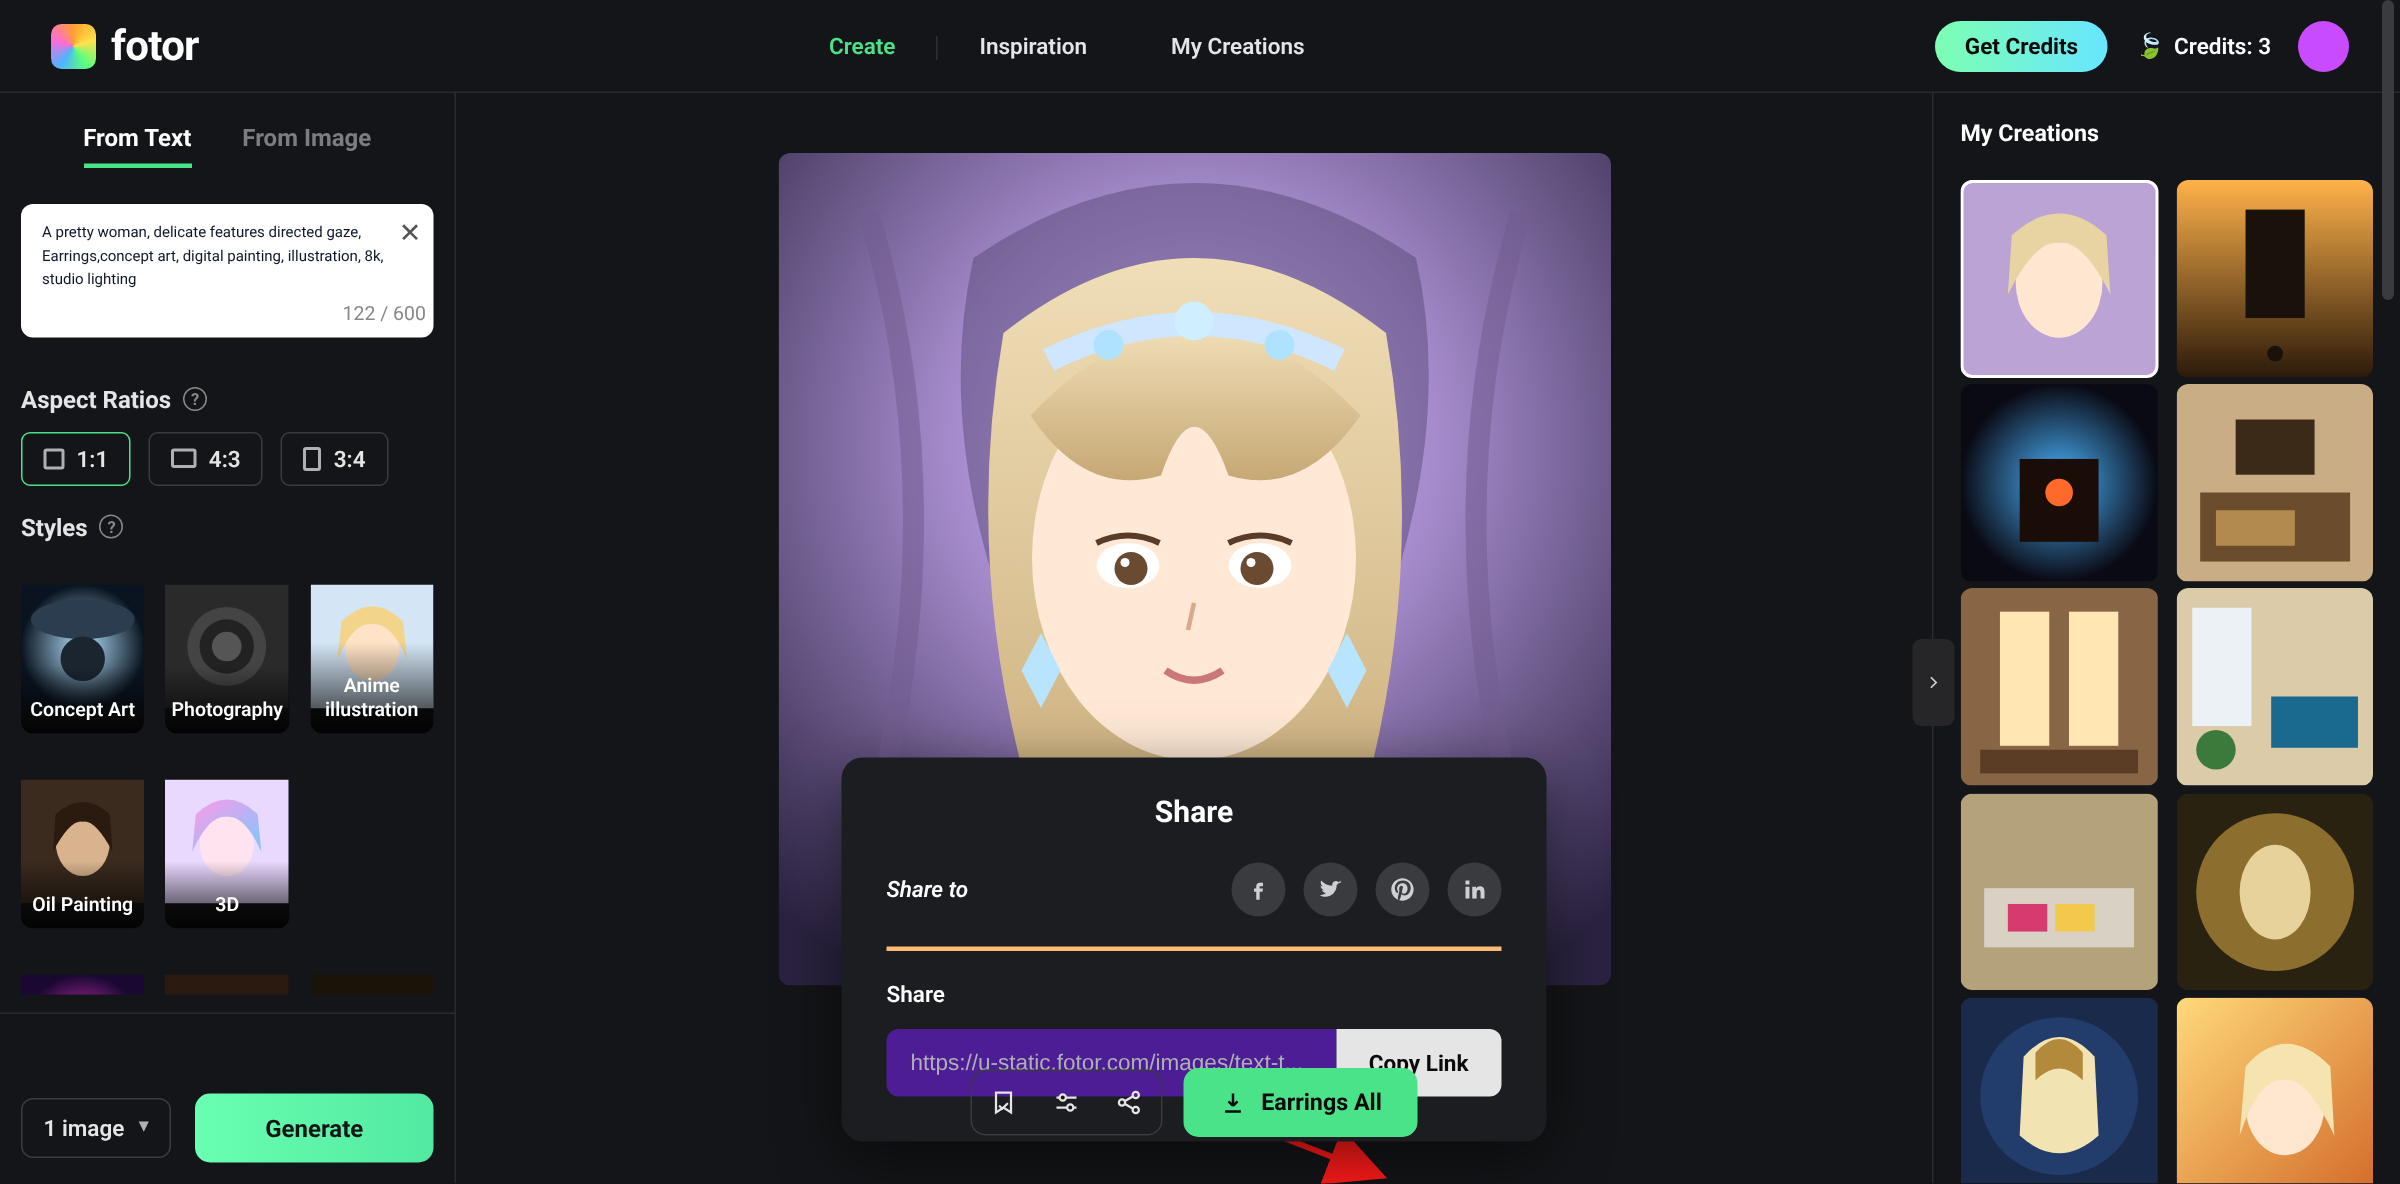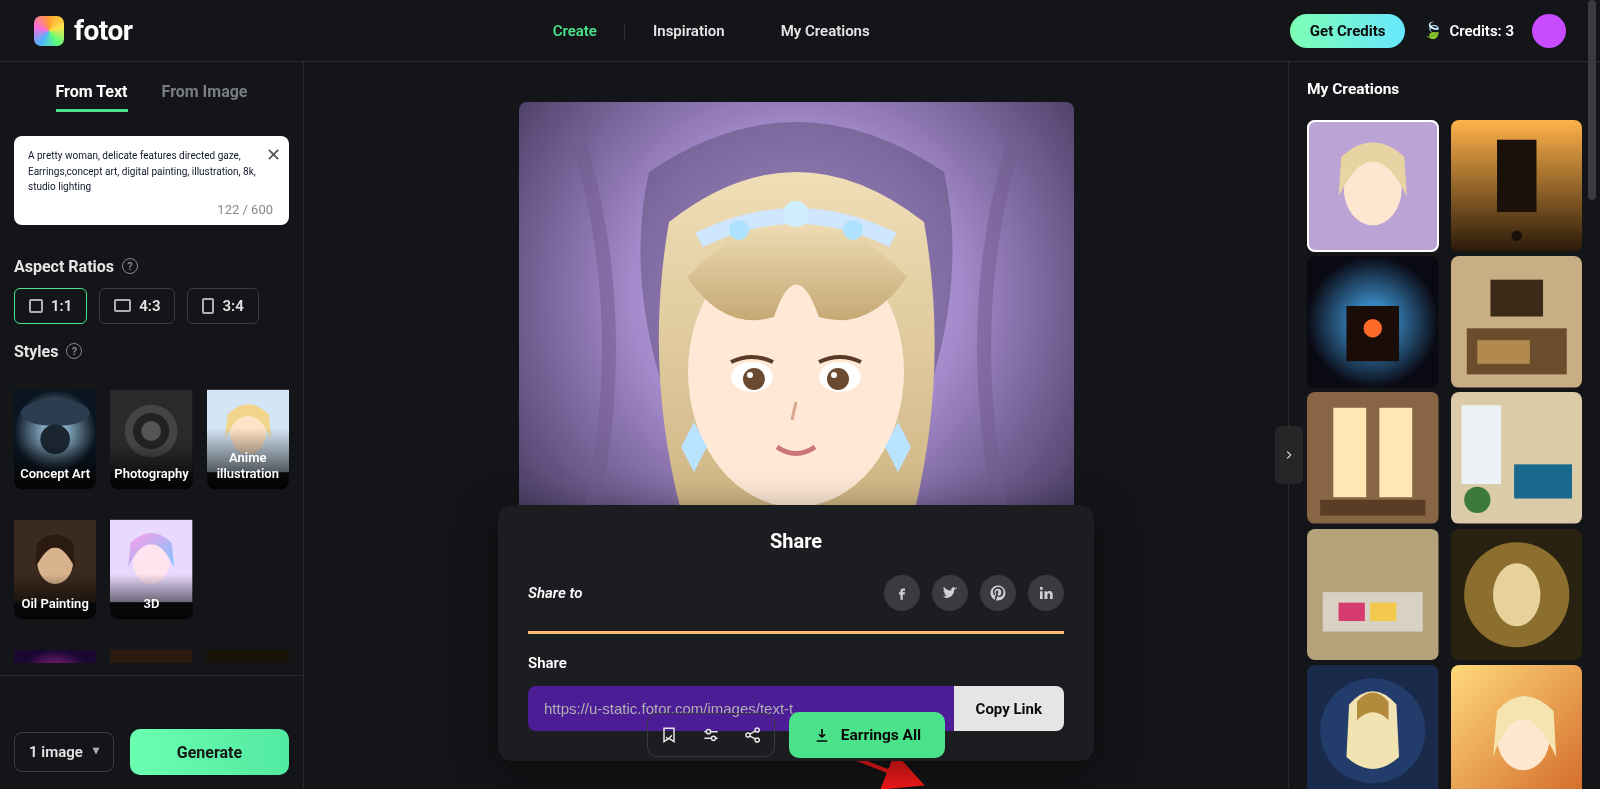--- a/index.html
+++ b/index.html
@@ -37,21 +37,21 @@
 
 .main { display: flex; height: calc(100% - 62px);}
 .sidebar-left { width: 304px; border-right: 1px solid #2a2b2e; display: flex; flex-direction: column;}
 .tabs { display: flex; justify-content: center; gap: 34px; padding: 20px 0 10px;}
 .tab { font-size: 16px; font-weight: 700; color: #7a7d82; cursor: pointer; padding-bottom: 8px;}
 .tab.active { color: #fff; border-bottom: 3px solid #4be38a;}
 .prompt-wrap { padding: 14px; }
 .prompt-box { position: relative; background: #fff; border-radius: 8px; padding: 12px 14px 30px; color: #333;}
 .prompt-text { font-size: 10px; line-height: 1.55; color: #0f172a; outline:none;}
 .prompt-close { position: absolute; top: 8px; right: 8px; color: #555; cursor: pointer; font-size: 18px;}
-.prompt-count { position: absolute; bottom: 8px; right: 16px; font-size: 13px; color: #888;}
+.prompt-count { position: absolute; bottom: 8px; right: 5px; font-size: 13px; color: #888;}
 .sidebar-scroll { flex:1; overflow:hidden; padding: 0 14px 14px;}
 .section-title { font-size: 16px; font-weight: 700; margin: 18px 0 12px; display:flex; align-items:center; gap:8px;}
 .info-icon { width:16px;height:16px;border-radius:50%;border:1.5px solid #888; font-size:11px; display:inline-flex;align-items:center;justify-content:center;color:#888;}
 .ratio-row { display: flex; gap: 12px;}
 .ratio { border:1.5px solid #3a3b3e; border-radius:6px; padding:8px 14px; display:flex; align-items:center; gap:8px; font-size:15px; font-weight:600; color:#e5e5e5; cursor:pointer;}
 .ratio.selected { border-color:#4be38a;}
 .ratio-icon { width:14px;height:14px;border:2px solid #aeb0b4;border-radius:2px;display:inline-block;}
 .ratio-icon.r43{width:17px;height:13px;}
 .ratio-icon.r34{width:12px;height:16px;}
 .styles-grid { display:grid; grid-template-columns: repeat(3, 1fr); gap: 14px;}
@@ -62,21 +62,21 @@
 .styles-partial{display:grid;grid-template-columns:repeat(3,1fr);gap:14px;margin-top:14px;height:30px;overflow:hidden;}
 .sidebar-bottom { height:40px; border-top:1px solid #2a2b2e;}
 .sidebar-footer { padding:14px; display:flex; gap:16px; align-items:center;}
 .image-count { border:1.5px solid #3a3b3e; border-radius:8px; padding:10px 14px; display:flex; align-items:flex-start; gap:10px; font-size:15px; font-weight:600; cursor:pointer;}
 .chev{font-size:12px;color:#aeb0b4;}
 .generate-btn { flex:1; height:46px; border-radius:10px; background:linear-gradient(90deg,#6affb0,#52e9a1); color:#151515; font-weight:700; font-size:16px; display:flex; align-items:center; justify-content:center; cursor:pointer;}
 
 .center { flex:1; position:relative; display:flex; flex-direction:column; align-items:center;}
 .canvas-area { position:relative; width:555px; height:555px; margin-top:40px; border-radius:8px; overflow:hidden;}
 .main-image{width:100%;height:100%;}
-.share-popup { position:absolute; top:443px; width:596px; background:#1c1d20; border-radius:14px; padding:24px 30px 30px; box-shadow:0 10px 40px rgba(0,0,0,0.5);}
+.share-popup { position:absolute; top:443px; width:470px; background:#1c1d20; border-radius:14px; padding:24px 30px 30px; box-shadow:0 10px 40px rgba(0,0,0,0.5);}
 .share-title{text-align:center; font-size:20px; font-weight:700; color:#fff; margin-bottom:22px;}
 .share-row{display:flex; justify-content:space-between; align-items:center; padding-bottom:20px; border-bottom:3px solid #fdba74;font-style:italic;}
 .share-row-label{font-size:15px; font-weight:600; color:#fff;}
 .social-icons{display:flex; gap:12px;}
 .social-btn{width:36px;height:36px;border-radius:50%;background:#3a3b3f;display:flex;align-items:center;justify-content:center;cursor:pointer;}
 .social-btn svg{width:18px;height:18px;fill:#cfd0d3;}
 .share-section-label{font-size:15px;font-weight:600;margin-top:20px;margin-bottom:14px;color:#fff;}
 .link-row{display:flex;gap:0;}
 .link-input{flex:1;background:#4c1d95;border:none;border-radius:8px 0 0 8px;padding:14px 16px;color:#aeb0b4;font-size:15px;outline:none;}
 .copy-btn{background:#e5e5e5;color:#0a0a0a;font-weight:700;font-size:15px;padding:0 22px;border-radius:0 8px 8px 0;display:flex;align-items:center;cursor:pointer;}

